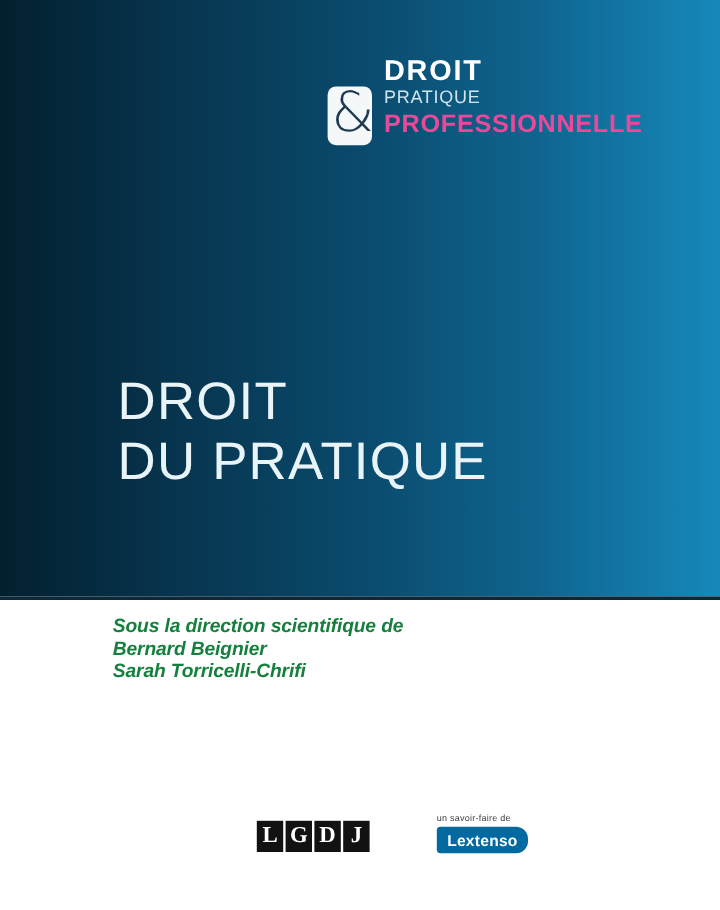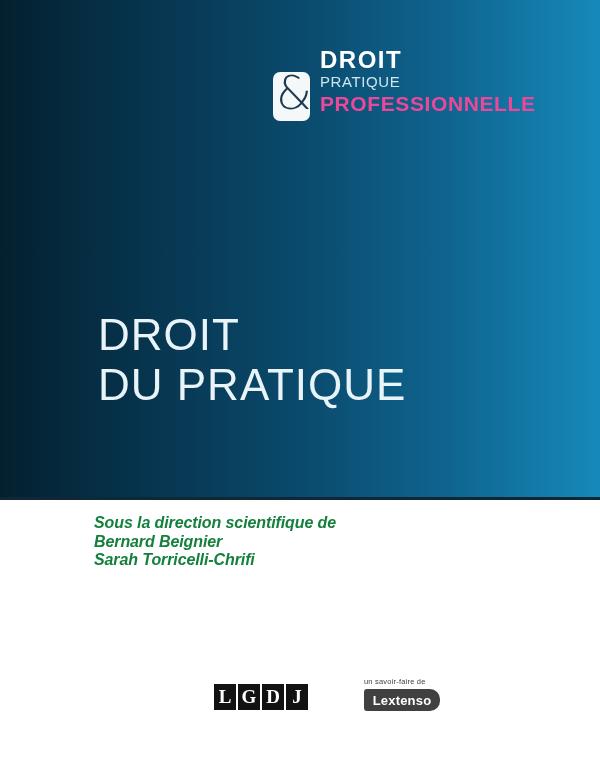--- a/index.html
+++ b/index.html
@@ -110,21 +110,21 @@
   }
   .lextenso-tagline {
     font-size: 7.5px;
     letter-spacing: 0.2px;
     color: #3f3f3f;
     white-space: nowrap;
   }
   .lextenso-box {
     margin-top: 3px;
     width: 76px; height: 22px;
-    background: #404040;
+    background: #0369a1;
     border-radius: 3px 10px 10px 3px;
     display: flex;
     align-items: center;
     justify-content: center;
   }
   .lextenso-box span {
     color: #ffffff;
     font-weight: 700;
     font-size: 13px;
     letter-spacing: 0.2px;

